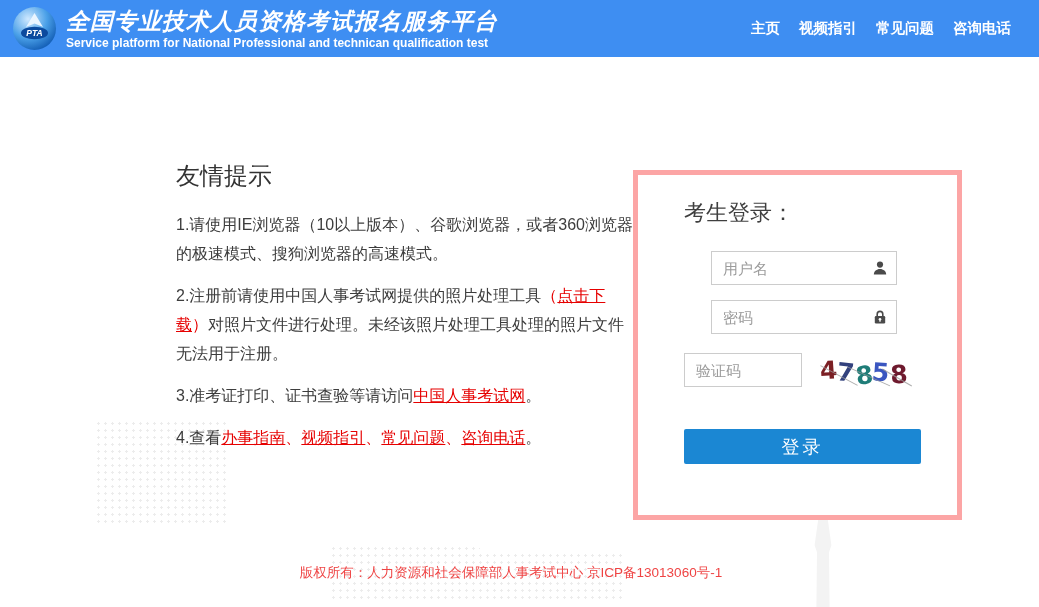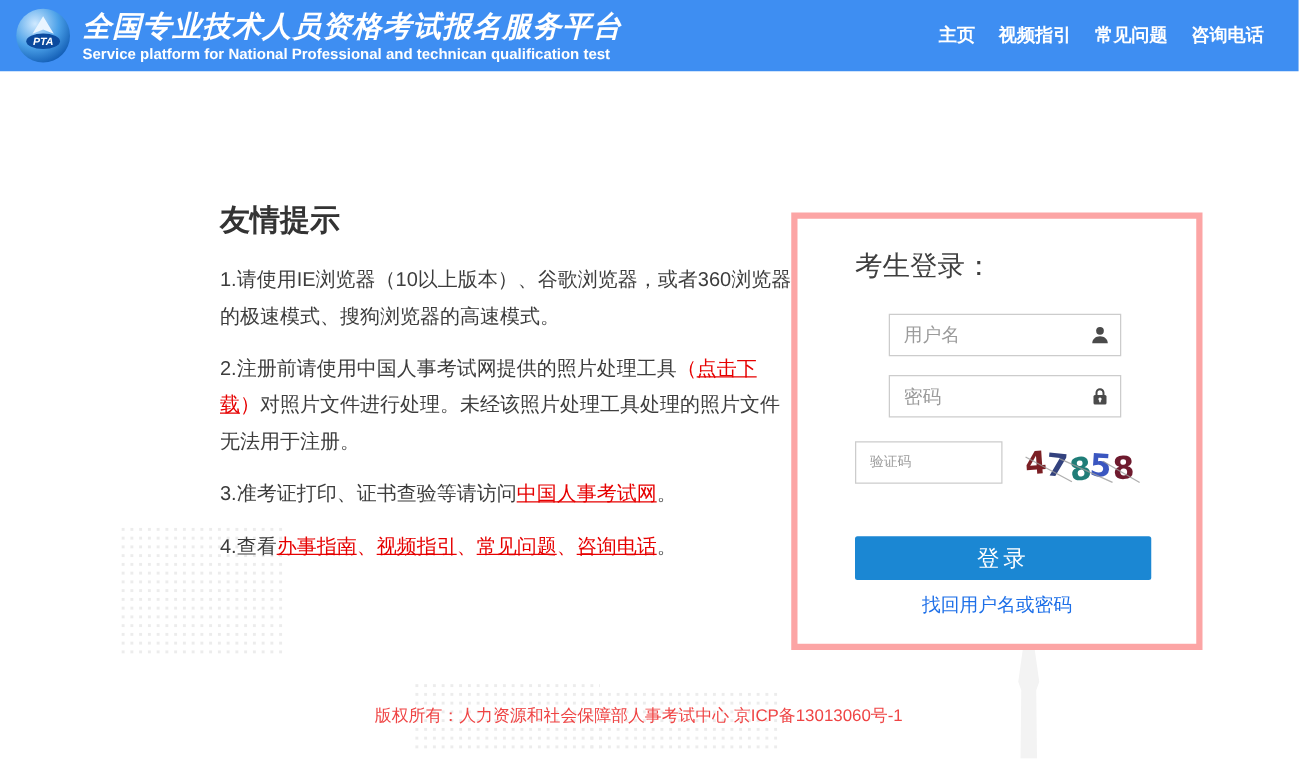--- a/index.html
+++ b/index.html
@@ -49,21 +49,21 @@
   .nav a {
     color: #ffffff; font-size: 14.5px; text-decoration: none; cursor: pointer;
   }
 
   
   .tips {
     position: absolute;
     left: 176px; top: 160px; width: 458px;
   }
   .tips h2 {
-    font-size: 24px; font-weight: bold; color: #333; margin-bottom: 18px;
+    font-size: 24px; font-weight: normal; color: #333; margin-bottom: 18px;
   }
   .tips p {
     font-size: 16px; line-height: 29px; color: #3d3d3d; margin-bottom: 13px;
   }
   .tips a.redlink {
     color: #e60000; text-decoration: underline; cursor: pointer;
   }
   .tips .redsep { color: #e60000; }
 
   
@@ -88,21 +88,21 @@
     font-family: "Liberation Sans", sans-serif;
   }
   .field input::placeholder { color: #9b9b9b; }
   .field .field-icon {
     position: absolute; right: 9px; top: 9px; width: 16px; height: 16px;
   }
   .captcha-row { display: flex; align-items: center; margin: 15px 46px 0; }
   .captcha-row input {
     width: 118px; height: 34px; flex: 0 0 auto;
     border: 1px solid #cccccc; padding: 0 11px;
-    font-size: 11px; color: #333; outline: none;
+    font-size: 15px; color: #333; outline: none;
     font-family: "Liberation Sans", sans-serif;
   }
   .captcha-row input::placeholder { color: #9b9b9b; }
   .captcha {
     position: relative; margin-left: 14px; width: 100px; height: 42px;
     display: flex; align-items: center; justify-content: center;
     cursor: pointer; user-select: none;
   }
   .captcha span {
     display: inline-block;
@@ -210,18 +210,17 @@
       <span class="c2">8</span>
       <span class="c3">5</span>
       <span class="c4">8</span>
       <i class="scratch s1"></i>
         <i class="scratch s2"></i>
         <i class="scratch s3"></i>
     </div>
   </div>
 
   <button class="login-btn">登录</button>
-  <a class="forgot">找回用户名或密码</a>
 </div>
 
 <div class="footer">
   <span>版权所有：人力资源和社会保障部人事考试中心 京ICP备13013060号-1</span>
 </div>
 
 </body></html>

